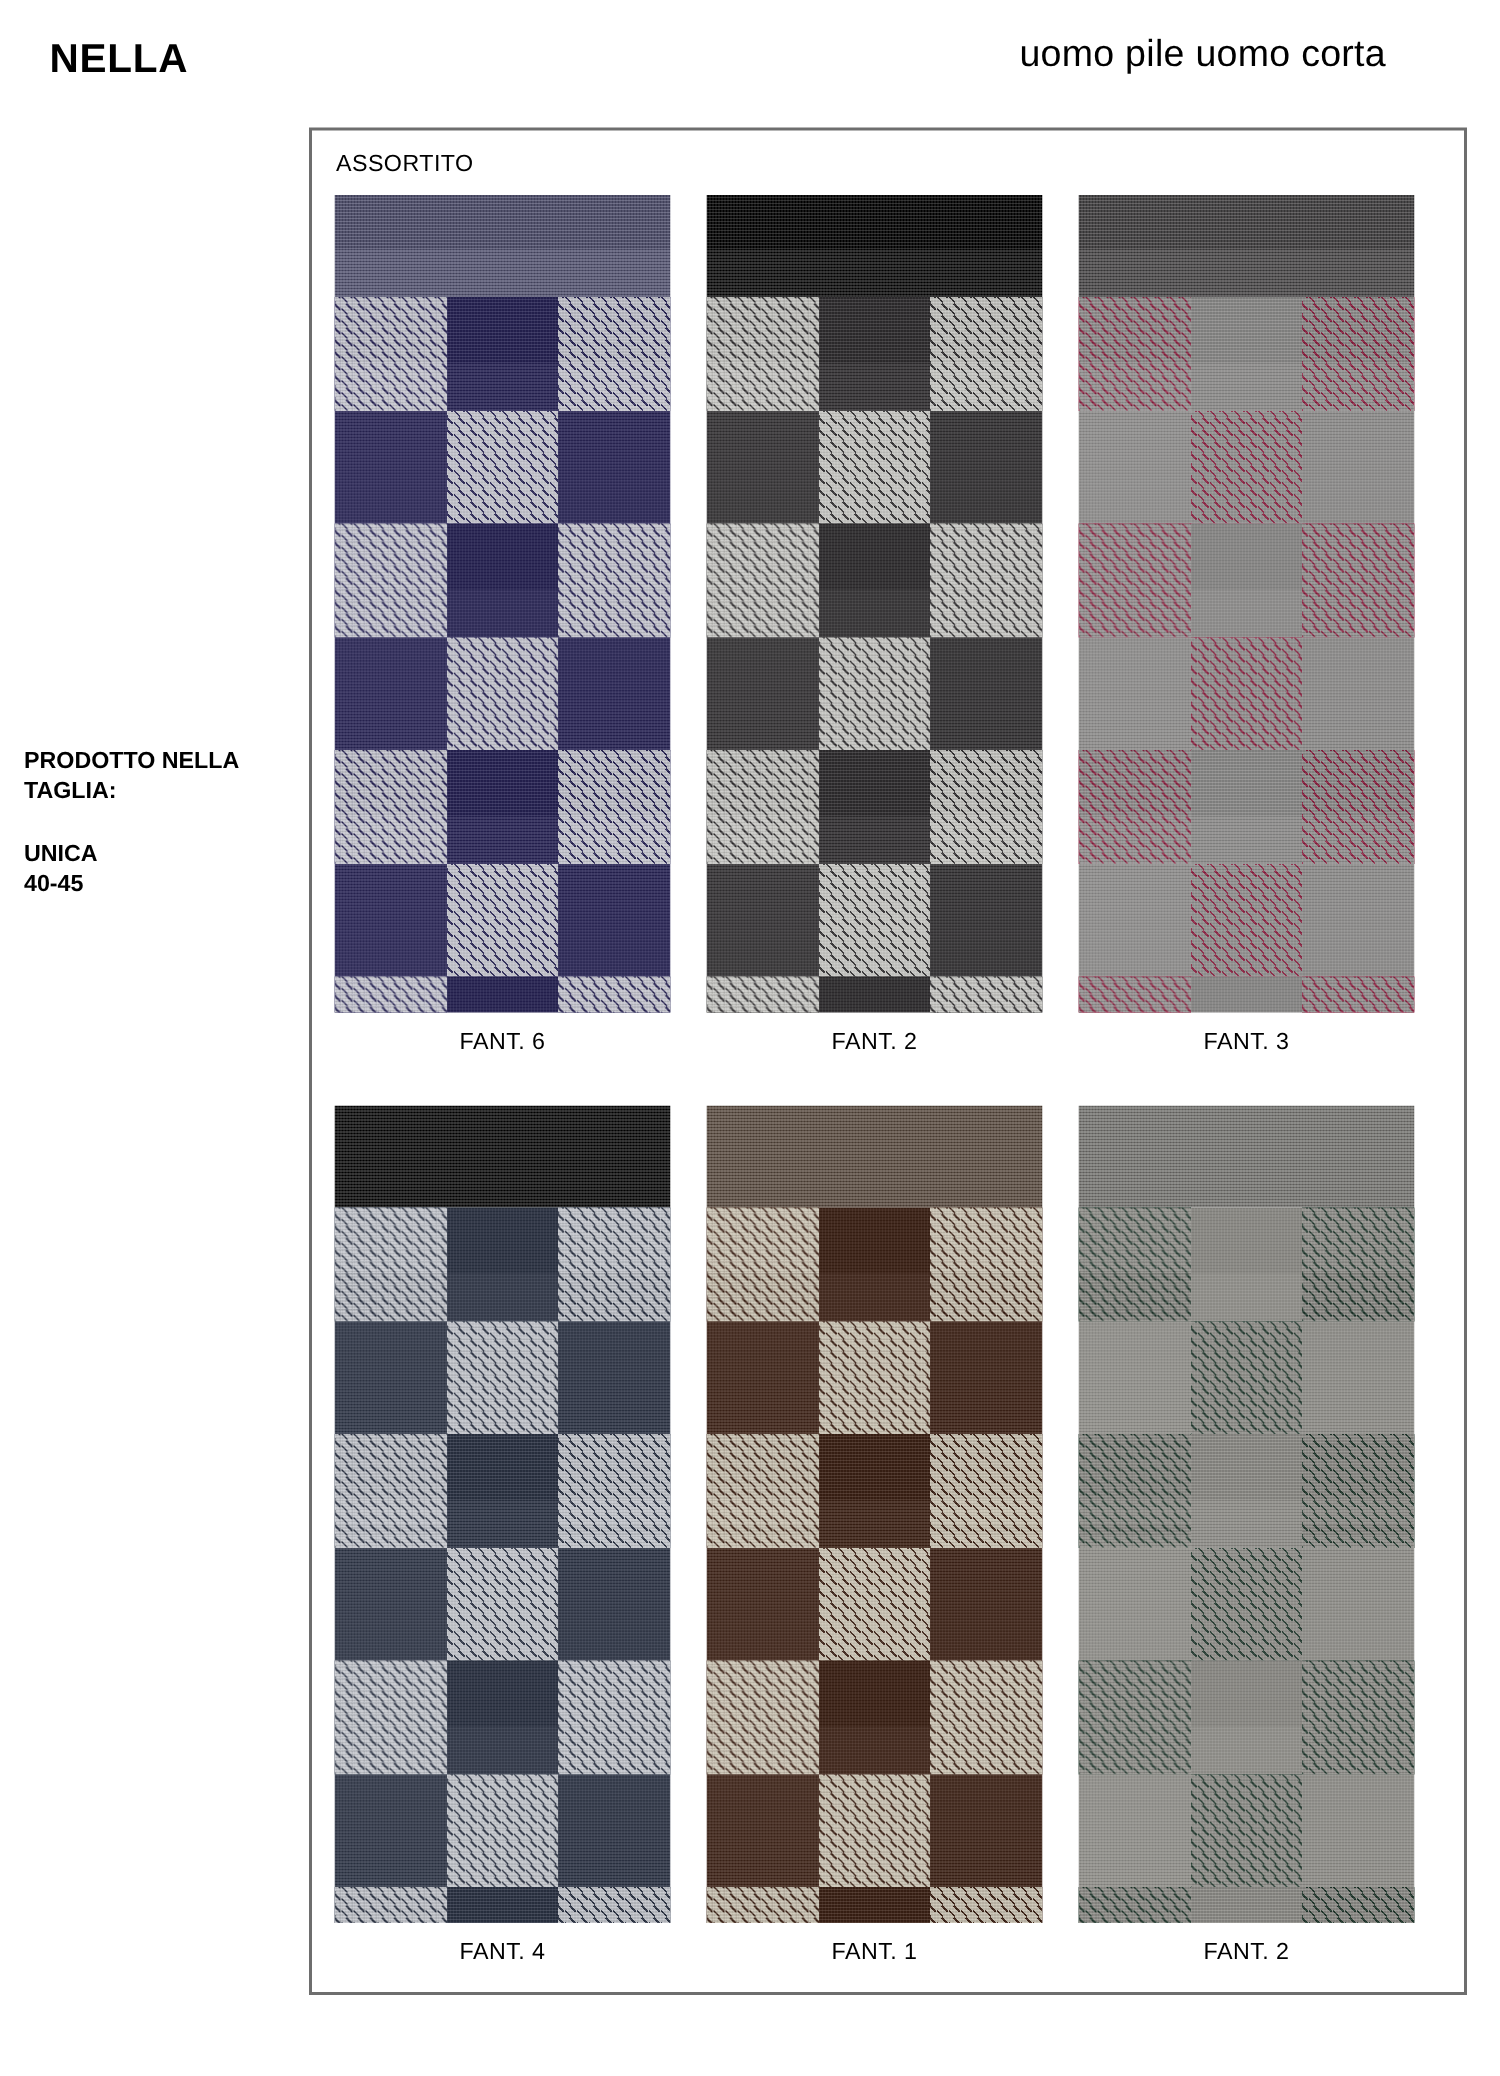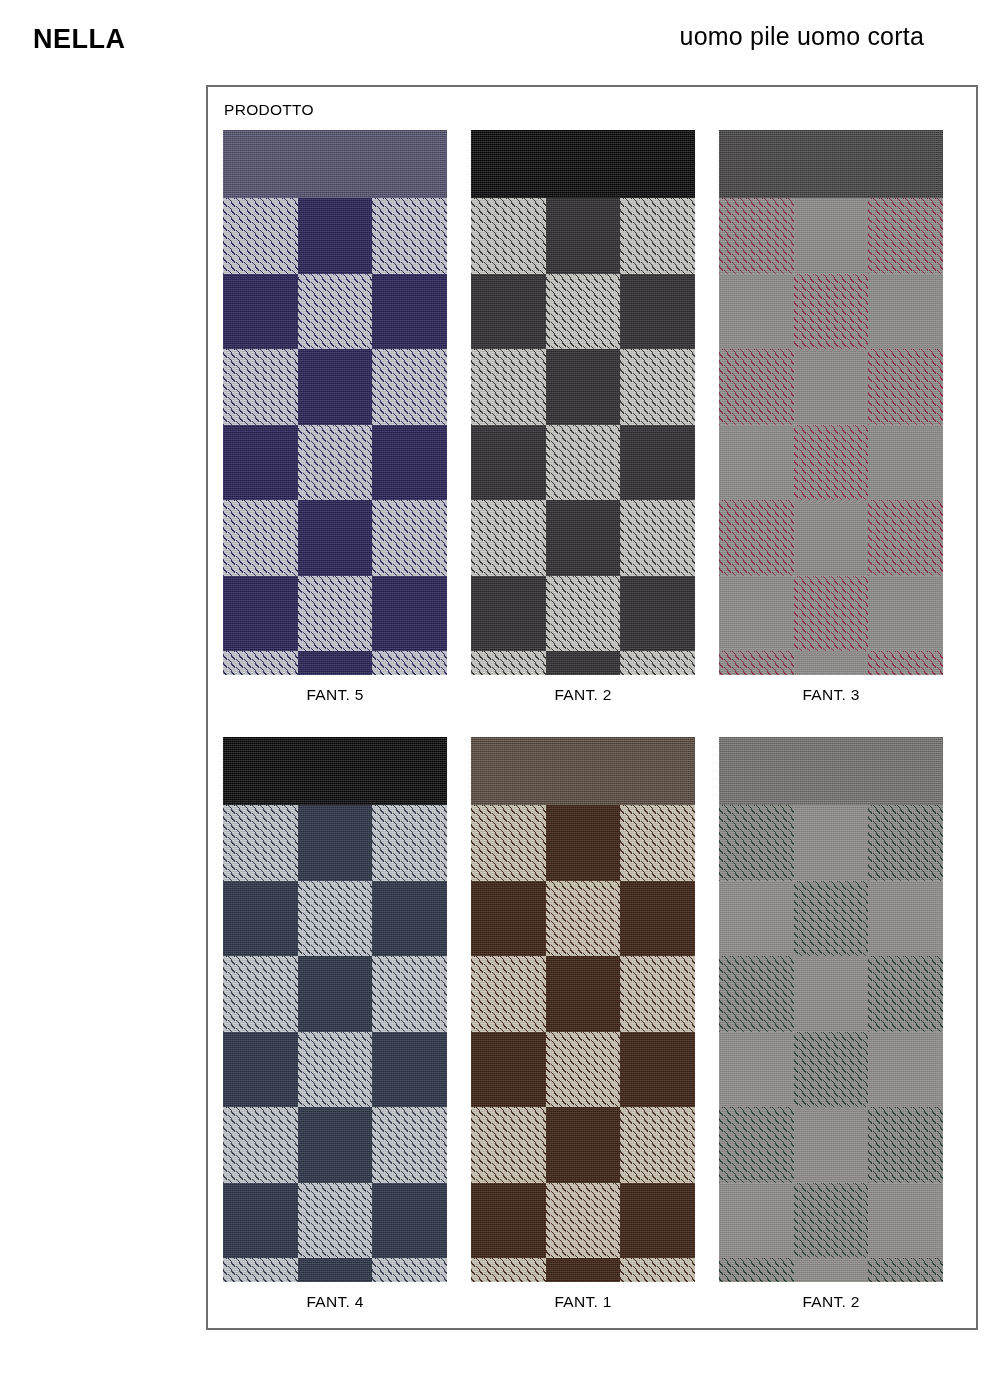--- a/index.html
+++ b/index.html
@@ -110,24 +110,32 @@
     font-size:15.5px; letter-spacing:.3px;
   }
 </style>
 </head>
 <body>
 
 <div id="brand">NELLA</div>
 <div id="product-title">uomo pile uomo corta</div>
 
 <div id="info-column">
+  <div class="block">
+    <div class="line">PRODOTTO NELLA</div>
+    <div class="line">TAGLIA:</div>
+  </div>
+  <div class="block">
+    <div class="line">UNICA</div>
+    <div class="line">40-45</div>
+  </div>
 </div>
 
 <div id="assortment-panel">
-  <div id="assortment-label">PRODOTTO</div>
+  <div id="assortment-label">ASSORTITO</div>
 
   <div class="swatch-row" id="row-1">
     <div class="swatch-cell col-0">
       <div class="swatch-art">
           <div class="cuff" style="background: rgb(75, 75, 105);">
             <div class="heather"></div>
           </div>
           <div class="body-grid">
             <div class="chk hound" style="background: rgb(38, 34, 83);">
               <div class="ht" style="background-image: linear-gradient(45deg, rgb(195, 196, 205) 25%, transparent 25%, transparent 75%, rgb(195, 196, 205) 75%), linear-gradient(-45deg, rgb(195, 196, 205) 25%, transparent 25%, transparent 75%, rgb(195, 196, 205) 75%), linear-gradient(45deg, transparent 37%, rgb(195, 196, 205) 37%, rgb(195, 196, 205) 63%, transparent 63%), linear-gradient(0deg, rgb(38, 34, 83), rgb(38, 34, 83));"></div>
@@ -198,21 +206,21 @@
             </div>
             <div class="chk solid" style="background: rgb(38, 34, 83);">
               <div class="tex"></div>
             </div>
             <div class="chk hound" style="background: rgb(38, 34, 83);">
               <div class="ht" style="background-image: linear-gradient(45deg, rgb(195, 196, 205) 25%, transparent 25%, transparent 75%, rgb(195, 196, 205) 75%), linear-gradient(-45deg, rgb(195, 196, 205) 25%, transparent 25%, transparent 75%, rgb(195, 196, 205) 75%), linear-gradient(45deg, transparent 37%, rgb(195, 196, 205) 37%, rgb(195, 196, 205) 63%, transparent 63%), linear-gradient(0deg, rgb(38, 34, 83), rgb(38, 34, 83));"></div>
               <div class="tex"></div>
             </div>
           </div>
         </div>
-      <div class="swatch-caption">FANT. 5</div>
+      <div class="swatch-caption">FANT. 6</div>
     </div>
     <div class="swatch-cell col-1">
       <div class="swatch-art">
           <div class="cuff" style="background: rgb(0, 0, 0);">
             <div class="heather"></div>
           </div>
           <div class="body-grid">
             <div class="chk hound" style="background: rgb(47, 45, 47);">
               <div class="ht" style="background-image: linear-gradient(45deg, rgb(198, 198, 194) 25%, transparent 25%, transparent 75%, rgb(198, 198, 194) 75%), linear-gradient(-45deg, rgb(198, 198, 194) 25%, transparent 25%, transparent 75%, rgb(198, 198, 194) 75%), linear-gradient(45deg, transparent 37%, rgb(198, 198, 194) 37%, rgb(198, 198, 194) 63%, transparent 63%), linear-gradient(0deg, rgb(47, 45, 47), rgb(47, 45, 47));"></div>
               <div class="tex"></div>

